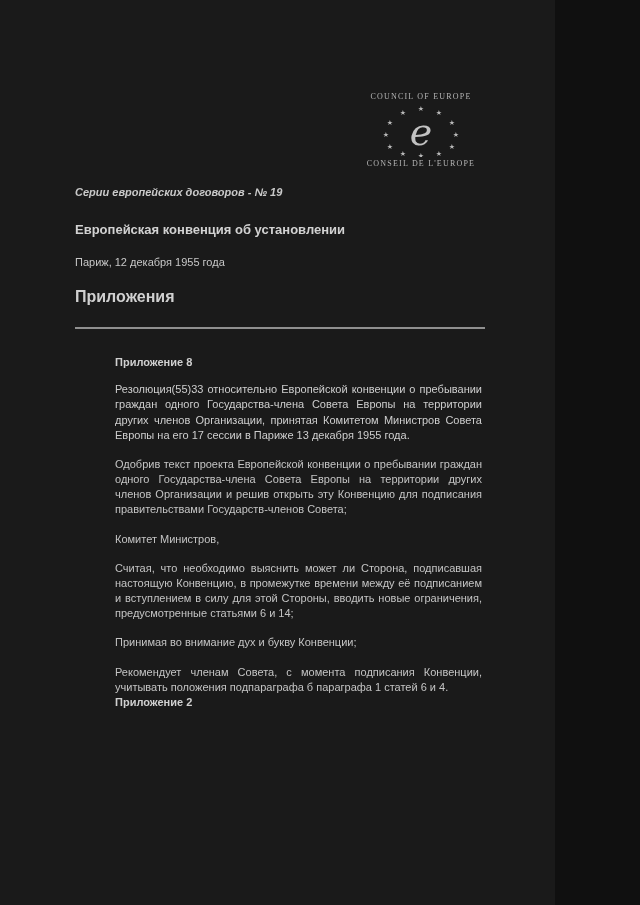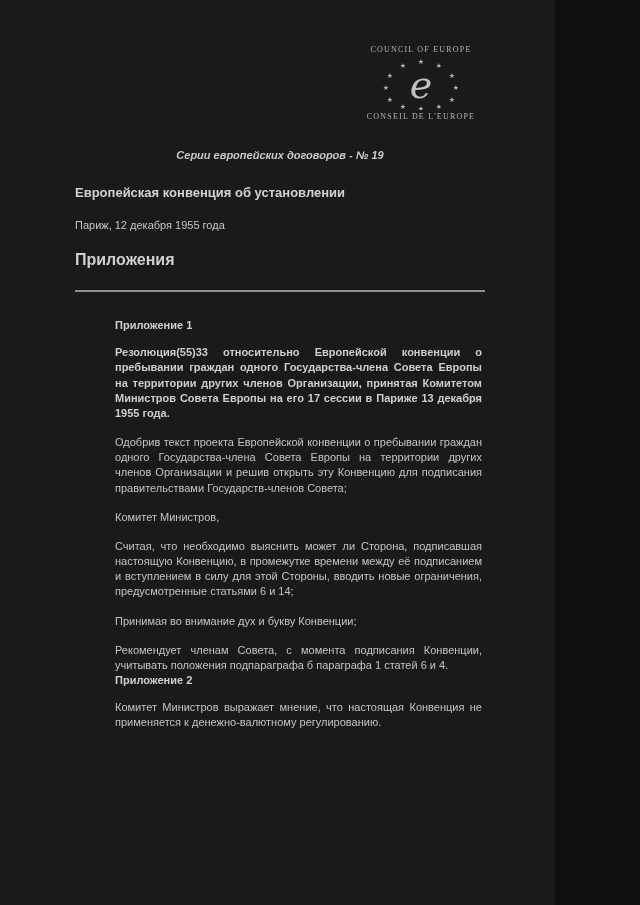--- a/index.html
+++ b/index.html
@@ -8,21 +8,21 @@
     background: #101010;
   }
   .page {
     position: relative;
     width: 555px;
     height: 905px;
     box-sizing: border-box;
     background: #1a1a1a;
     color: #c7c7c7;
     font-family: "Liberation Sans", sans-serif;
-    padding: 45px 70px 40px 75px;
+    padding: 92px 70px 40px 75px;
     overflow: hidden;
   }
   
   .logo-block {
     width: 140px;
     margin-left: auto;
     margin-right: -6px;
     text-align: center;
   }
   .logo-caption {
@@ -31,26 +31,26 @@
     letter-spacing: 1.2px;
     color: #b5b5b5;
     white-space: nowrap;
   }
   .logo-svg {
     display: block;
     margin: 2px auto;
   }
   
   .series-line {
-    text-align: center;
+    text-align: left;
     font-size: 11px;
     font-weight: bold;
     font-style: italic;
     color: #c9c9c9;
-    margin-top: 28px;
+    margin-top: 18px;
   }
   
   .doc-title {
     font-size: 13px;
     font-weight: bold;
     margin: 24px 0 0 0;
     color: #d2d2d2;
   }
   .place-date {
     font-size: 11px;
@@ -86,21 +86,21 @@
     margin: 0 0 14px 0;
     color: #c4c4c4;
   }
   .annex p.heading {
     font-weight: bold;
     text-align: left;
     margin-bottom: 12px;
     color: #d0d0d0;
   }
   .annex p.bold-para {
-    font-weight: bold;
+    font-weight: normal;
     color: #cecece;
   }
   .annex p:last-child { margin-bottom: 0; }
 </style>
 </head>
 <body>
 
 <div class="page">
 
   <div class="logo-block">
@@ -132,27 +132,26 @@
   <h1 class="doc-title">Европейская конвенция об установлении</h1>
 
   <p class="place-date">Париж, 12 декабря 1955 года</p>
 
   <p class="section-heading">Приложения</p>
 
 
   <hr class="rule">
 
   <div class="annex annex-1">
-    <p class="heading">Приложение 1</p>
+    <p class="heading">Приложение 8</p>
     <p class="bold-para">Резолюция(55)33 относительно Европейской конвенции о пребывании граждан одного Государства-члена Совета Европы на территории других членов Организации, принятая Комитетом Министров Совета Европы на его 17 сессии в Париже 13 декабря 1955 года.</p>
     <p>Одобрив текст проекта Европейской конвенции о пребывании граждан одного Государства-члена Совета Европы на территории других членов Организации и решив открыть эту Конвенцию для подписания правительствами Государств-членов Совета;</p>
     <p>Комитет Министров,</p>
     <p>Считая, что необходимо выяснить может ли Сторона, подписавшая настоящую Конвенцию, в промежутке времени между её подписанием и вступлением в силу для этой Стороны, вводить новые ограничения, предусмотренные статьями 6 и 14;</p>
     <p>Принимая во внимание дух и букву Конвенции;</p>
     <p>Рекомендует членам Совета, с момента подписания Конвенции, учитывать положения подпараграфа б параграфа 1 статей 6 и 4.</p>
   </div>
 
   <div class="annex annex-2">
     <p class="heading">Приложение 2</p>
-    <p>Комитет Министров выражает мнение, что настоящая Конвенция не применяется к денежно-валютному регулированию.</p>
   </div>
 
 </div>
 
 </body></html>

